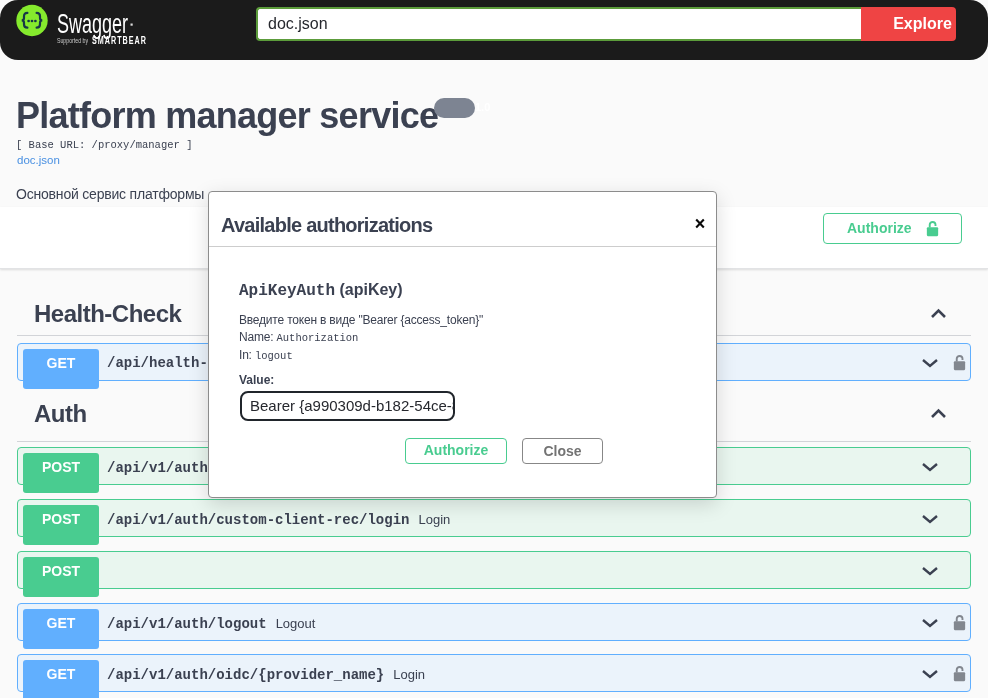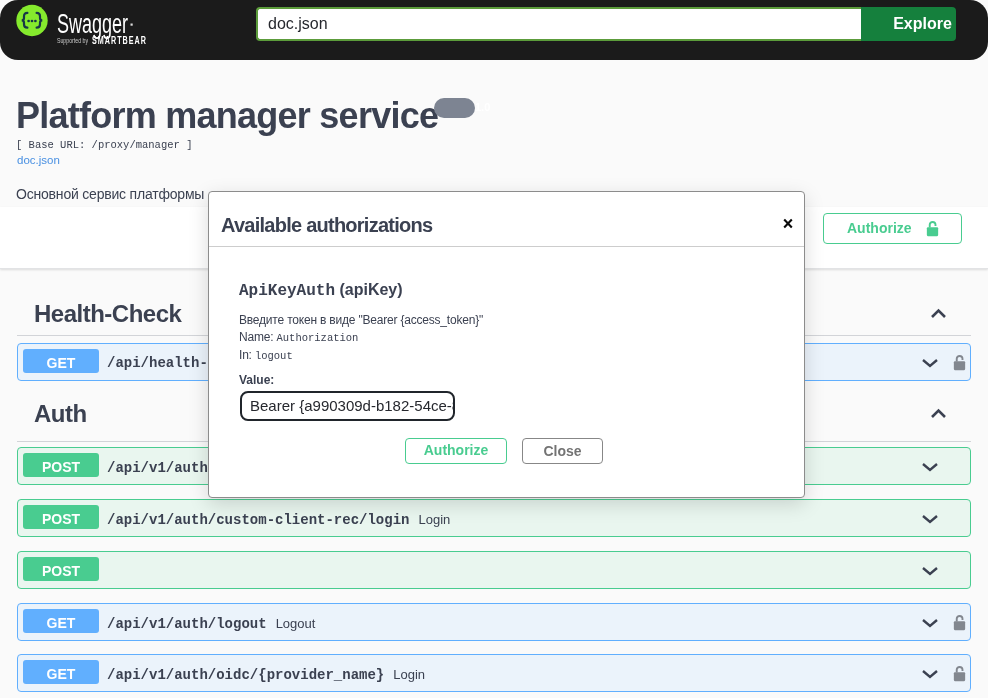--- a/index.html
+++ b/index.html
@@ -3,48 +3,48 @@
 <meta charset="utf-8">
 <style>
 * { margin:0; padding:0; box-sizing:border-box; }
 html,body { width:988px; height:698px; }
 body { position:relative; background:#fafafa; font-family:"Liberation Sans",sans-serif; color:#3b4151; overflow:hidden; }
 .abs { position:absolute; }
 
 #topbar { position:absolute; left:0; top:0; width:988px; height:60px; background:#1b1b1b;border-radius:18px; }
 
 #srch { position:absolute; left:256px; top:7px; width:605px; height:34px; background:#fff; border:2px solid #5c9c3b; border-right:none; border-radius:4px 0 0 4px; font-size:16px; color:#26282e; line-height:30px; padding-left:10px; }
-#explore { position:absolute; left:861px; top:7px; width:95px; height:34px; background:#15803d; border-radius:0 4px 4px 0; color:#fff; font-weight:bold; font-size:16px; text-align:center; line-height:34px; padding-left:28px; }
+#explore { position:absolute; left:861px; top:7px; width:95px; height:34px; background:#ef4444; border-radius:0 4px 4px 0; color:#fff; font-weight:bold; font-size:16px; text-align:center; line-height:34px; padding-left:28px; }
 
 #title { position:absolute; left:16px; top:98px; font-size:36px; font-weight:bold; letter-spacing:-0.75px; line-height:36px; }
 #vbadge { position:absolute; left:434px; top:98px; width:33px; height:19.5px; background:#7d8492; border-radius:10px; color:#fff; font-size:11px; font-weight:bold; text-align:right; line-height:19.5px;padding-left:41px; }
 #baseurl { position:absolute; left:16px; top:139px; font-family:"Liberation Mono",monospace; font-size:10.5px; }
 #docjson { position:absolute; left:17px; top:154px; font-size:11.5px; color:#4990e2; }
 #desc { position:absolute; left:16px; top:186px; font-size:14px; letter-spacing:-0.2px; }
 
 #scheme { position:absolute; left:0; top:207px; width:988px; height:62px; background:#fff; border-bottom:1px solid #e2e3e5; box-shadow:0 1px 2px 0 rgba(0,0,0,.12); }
 #authbtn { position:absolute; left:823px; top:213px; width:139px; height:31px; background:#fff; border:1.5px solid #49cc90; border-radius:4px; }
 #authbtn span { position:absolute; left:23px; top:6px; font-size:14px; font-weight:bold; color:#49cc90; }
 #authbtn svg { position:absolute; right:21px; top:7px; }
 
 .tagh { position:absolute; left:34px; font-size:24px; font-weight:bold; line-height:24px; letter-spacing:-0.5px; }
 .tagline { position:absolute; left:17px; width:954px; height:0; border-top:1px solid #d2d4d8; }
 .chevwrap { position:absolute; }
 .row { position:absolute; left:17px; width:954px; height:38px; border-radius:4px; }
 .row.get { background:#ebf3fb; border:1px solid #61affe; }
 .row.post { background:#e9f6ef; border:1px solid #49cc90; }
-.meth { position:absolute; left:5px; top:5px; width:76px; height:24px; border-radius:3px; color:#fff; font-size:14px; font-weight:bold; text-align:center; line-height:28px; }
+.meth { position:absolute; left:5px; top:5px; width:76px; height:40px; border-radius:3px; color:#fff; font-size:14px; font-weight:bold; text-align:center; line-height:28px; }
 .get .meth { background:#61affe; }
 .post .meth { background:#49cc90; }
 .pth { position:absolute; left:89px; top:0; height:38px; line-height:39px; font-family:"Liberation Mono",monospace; font-size:14px; font-weight:bold; color:#3b4151; white-space:nowrap; }
 .pth span.d { font-family:"Liberation Sans",sans-serif; font-size:13px; font-weight:normal; margin-left:9px;text-align:center; }
 .rowchev { position:absolute; left:903px; top:14px; }
 .rowlock { position:absolute; left:935px; top:11px; }
 
-#modal { position:absolute; left:208px; top:191px; width:597px; height:307px; background:#fff; border:1.5px solid #8c8c8c; border-radius:4px; box-shadow:0 6px 20px 0 rgba(0,0,0,.15); }
+#modal { position:absolute; left:208px; top:191px; width:509px; height:307px; background:#fff; border:1.5px solid #8c8c8c; border-radius:4px; box-shadow:0 6px 20px 0 rgba(0,0,0,.15); }
 #mhead { position:absolute; left:0; top:0; width:100%; height:55px; border-bottom:1px solid #cdcdcd; }
 #mhead h3 { position:absolute; left:12px; top:23px; font-size:20px; font-weight:bold; letter-spacing:-0.75px; line-height:20px; }
 #mclose { position:absolute; right:11px; top:26px; }
 #mtitle { position:absolute; left:30px; top:89px; font-size:16px; font-weight:bold; }
 #mtitle code { font-family:"Liberation Mono",monospace; }
 #mlines { position:absolute; left:30px; top:120px; font-size:12px; line-height:17px; letter-spacing:-0.2px; }
 #mlines code { font-family:"Liberation Mono",monospace; font-size:10.5px; letter-spacing:0; }
 #mvalue { position:absolute; left:30px; top:181px; font-size:12px; font-weight:bold; }
 #minput { position:absolute; left:31px; top:199px; width:215px; height:30px; border:2px solid #20252b; border-radius:8px; background:#fff; font-size:15px; color:#26282e; line-height:26px; padding-left:8px; white-space:nowrap; overflow:hidden; }
 .mbtn { position:absolute; top:246px; height:26px; border-radius:4px; background:#fff; font-size:14px; font-weight:bold; text-align:center; }

